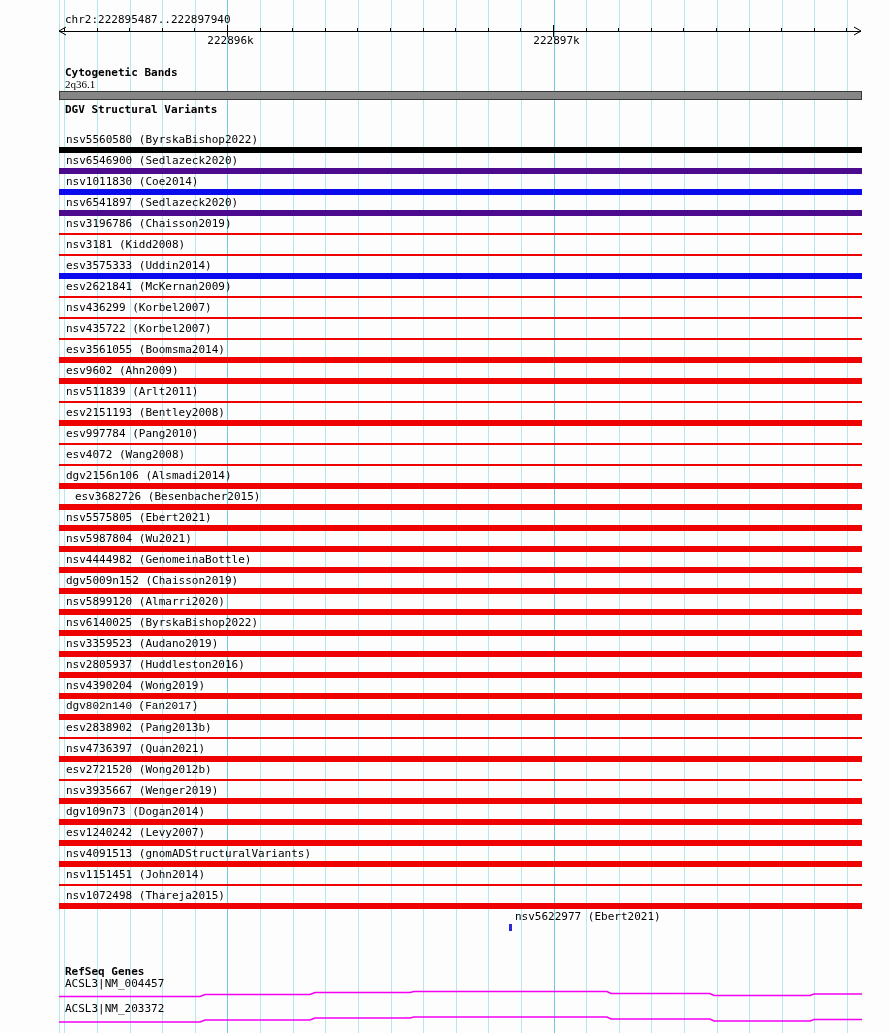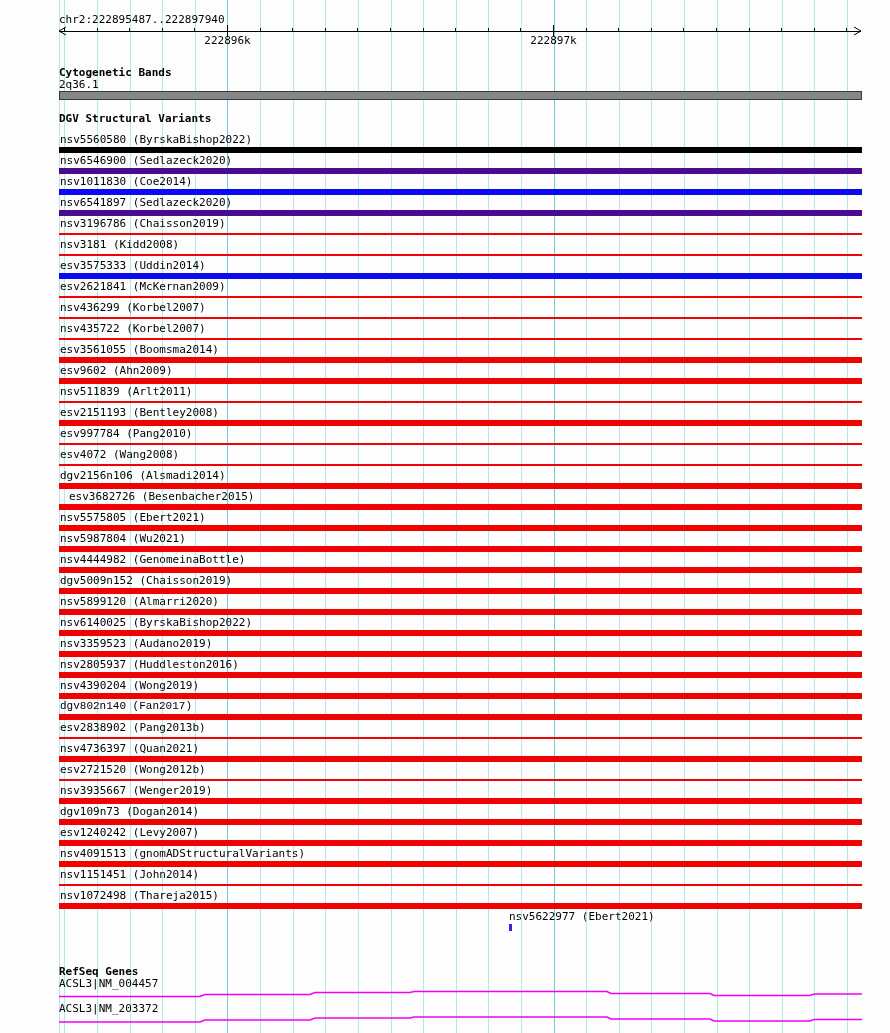--- a/index.html
+++ b/index.html
@@ -8,21 +8,21 @@
     width:890px;height:1033px;
     background:#fcfdfc;
     overflow:hidden;
     font-family:"DejaVu Sans Mono",monospace;
   }
   .gridline{position:absolute;top:0;bottom:0;width:1px;background:#b5e7ed;}
   .gridline.dark{background:#6fccd8;}
   .txt{
     position:absolute;
     font:11px/11px "DejaVu Sans Mono",monospace;
-    color:#000;white-space:nowrap;letter-spacing:0;
+    color:#000;white-space:nowrap;letter-spacing:0;padding-left:6px;
   }
   .bold{font-weight:bold;}
   .center{transform:translateX(-50%);}
   .band{
     position:absolute;left:59px;top:91px;width:801px;height:7px;
     background:#868686;border:1px solid #383838;
   }
   svg.layer{position:absolute;left:0;top:0;}
 </style>
 </head>
@@ -63,24 +63,24 @@
     <path id="ruler-path" d="M59,31 H861 M64.4,27.5 V31.5 M97.0,27.5 V31.5 M129.6,27.5 V31.5 M162.2,27.5 V31.5 M194.8,27.5 V31.5 M227.4,25 V36.5 M260.0,27.5 V31.5 M292.6,27.5 V31.5 M325.2,27.5 V31.5 M357.9,27.5 V31.5 M390.5,27.5 V31.5 M423.1,27.5 V31.5 M455.7,27.5 V31.5 M488.3,27.5 V31.5 M520.9,27.5 V31.5 M553.5,25 V36.5 M586.1,27.5 V31.5 M618.7,27.5 V31.5 M651.3,27.5 V31.5 M683.9,27.5 V31.5 M716.5,27.5 V31.5 M749.1,27.5 V31.5 M781.7,27.5 V31.5 M814.3,27.5 V31.5 M846.9,27.5 V31.5" stroke="#000000" stroke-width="1" fill="none"></path>
     <polyline points="66,27 59,31 66,35" stroke="#000000" stroke-width="1" fill="none" shape-rendering="auto"></polyline>
     <polyline points="854,27 861,31 854,35" stroke="#000000" stroke-width="1" fill="none" shape-rendering="auto"></polyline>
   </svg>
 
   <div class="txt" style="left:59px;top:14px;">chr2:222895487..222897940</div>
   <div class="txt center" style="left:227.5px;top:35px;">222896k</div>
   <div class="txt center" style="left:553.5px;top:35px;">222897k</div>
 
   <div class="txt bold" style="left:59px;top:67px;">Cytogenetic Bands</div>
-  <div class="txt" style="left:59px;top:79px;">2q36.1</div>
+  <div class="txt" style="left:59px;top:79px;font-family:Liberation Serif, serif;">2q36.1</div>
   <div class="band"></div>
 
-  <div class="txt bold" style="left:59px;top:113px;">DGV Structural Variants</div>
+  <div class="txt bold" style="left:59px;top:104px;">DGV Structural Variants</div>
   <div>
       <div class="txt" style="top: 134px; left: 60px;">nsv5560580 (ByrskaBishop2022)</div>
       <div style="position: absolute; background: rgb(0, 0, 0); left: 59px; width: 803px; top: 147px; height: 6px;"></div>
       <div class="txt" style="top: 155px; left: 60px;">nsv6546900 (Sedlazeck2020)</div>
       <div style="position: absolute; background: rgb(76, 11, 143); left: 59px; width: 803px; top: 168px; height: 6px;"></div>
       <div class="txt" style="top: 176px; left: 60px;">nsv1011830 (Coe2014)</div>
       <div style="position: absolute; background: rgb(11, 11, 238); left: 59px; width: 803px; top: 189px; height: 6px;"></div>
       <div class="txt" style="top: 197px; left: 60px;">nsv6541897 (Sedlazeck2020)</div>
       <div style="position: absolute; background: rgb(76, 11, 143); left: 59px; width: 803px; top: 210px; height: 6px;"></div>
       <div class="txt" style="top: 218px; left: 60px;">nsv3196786 (Chaisson2019)</div>

